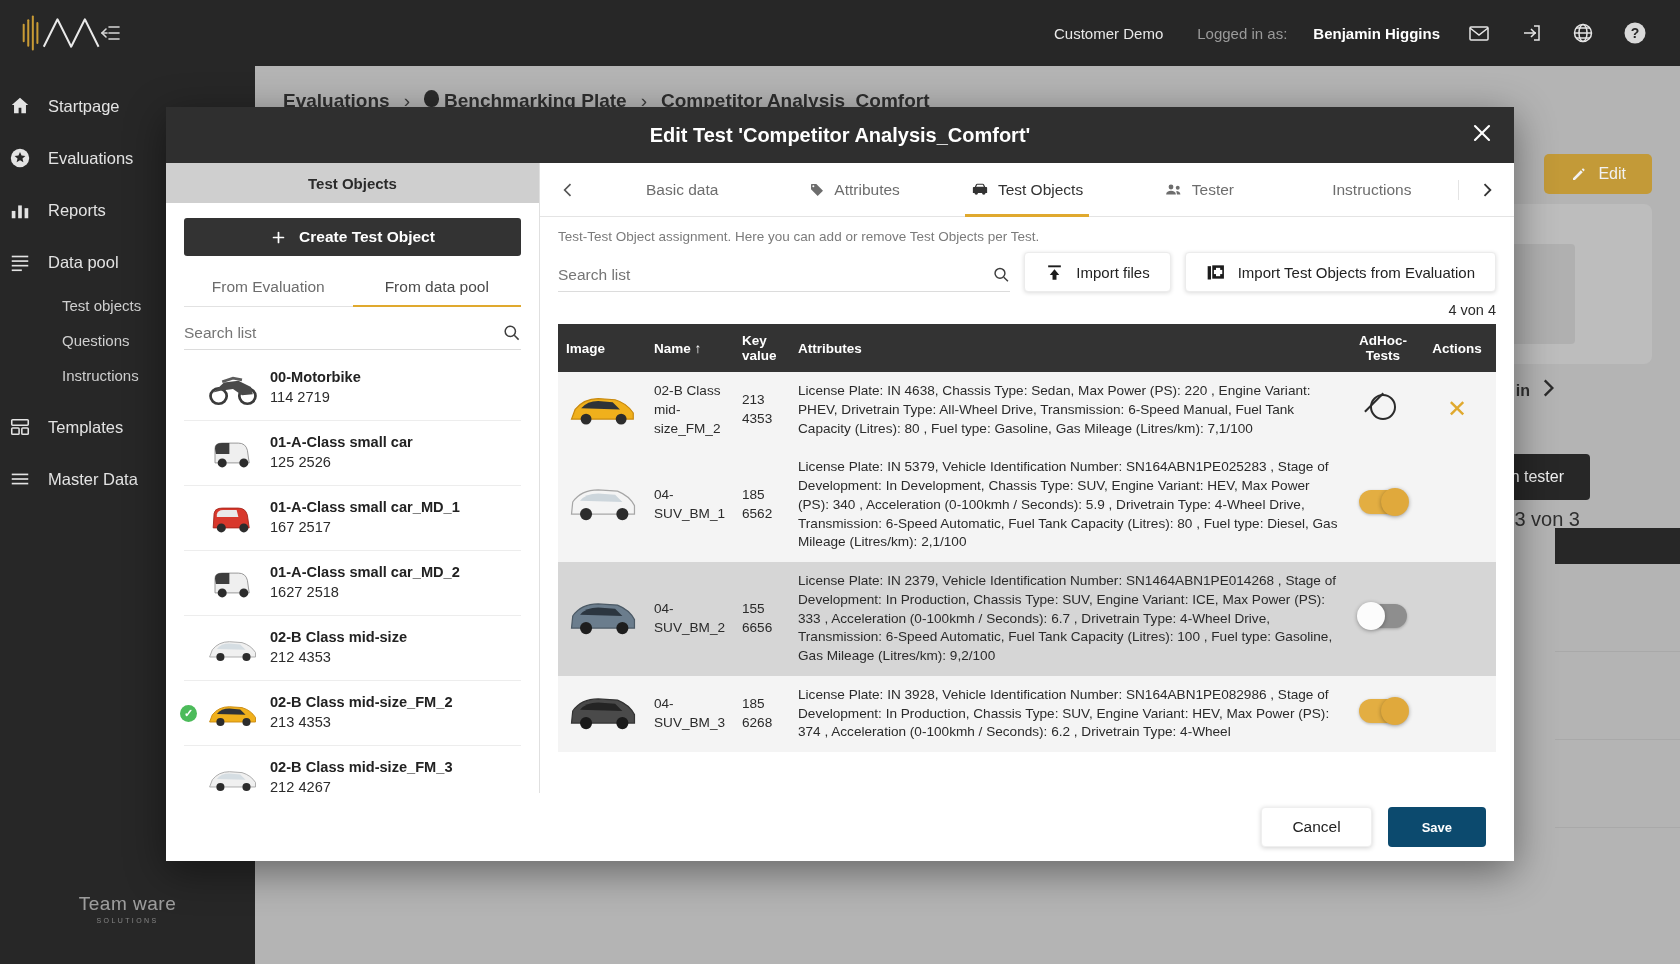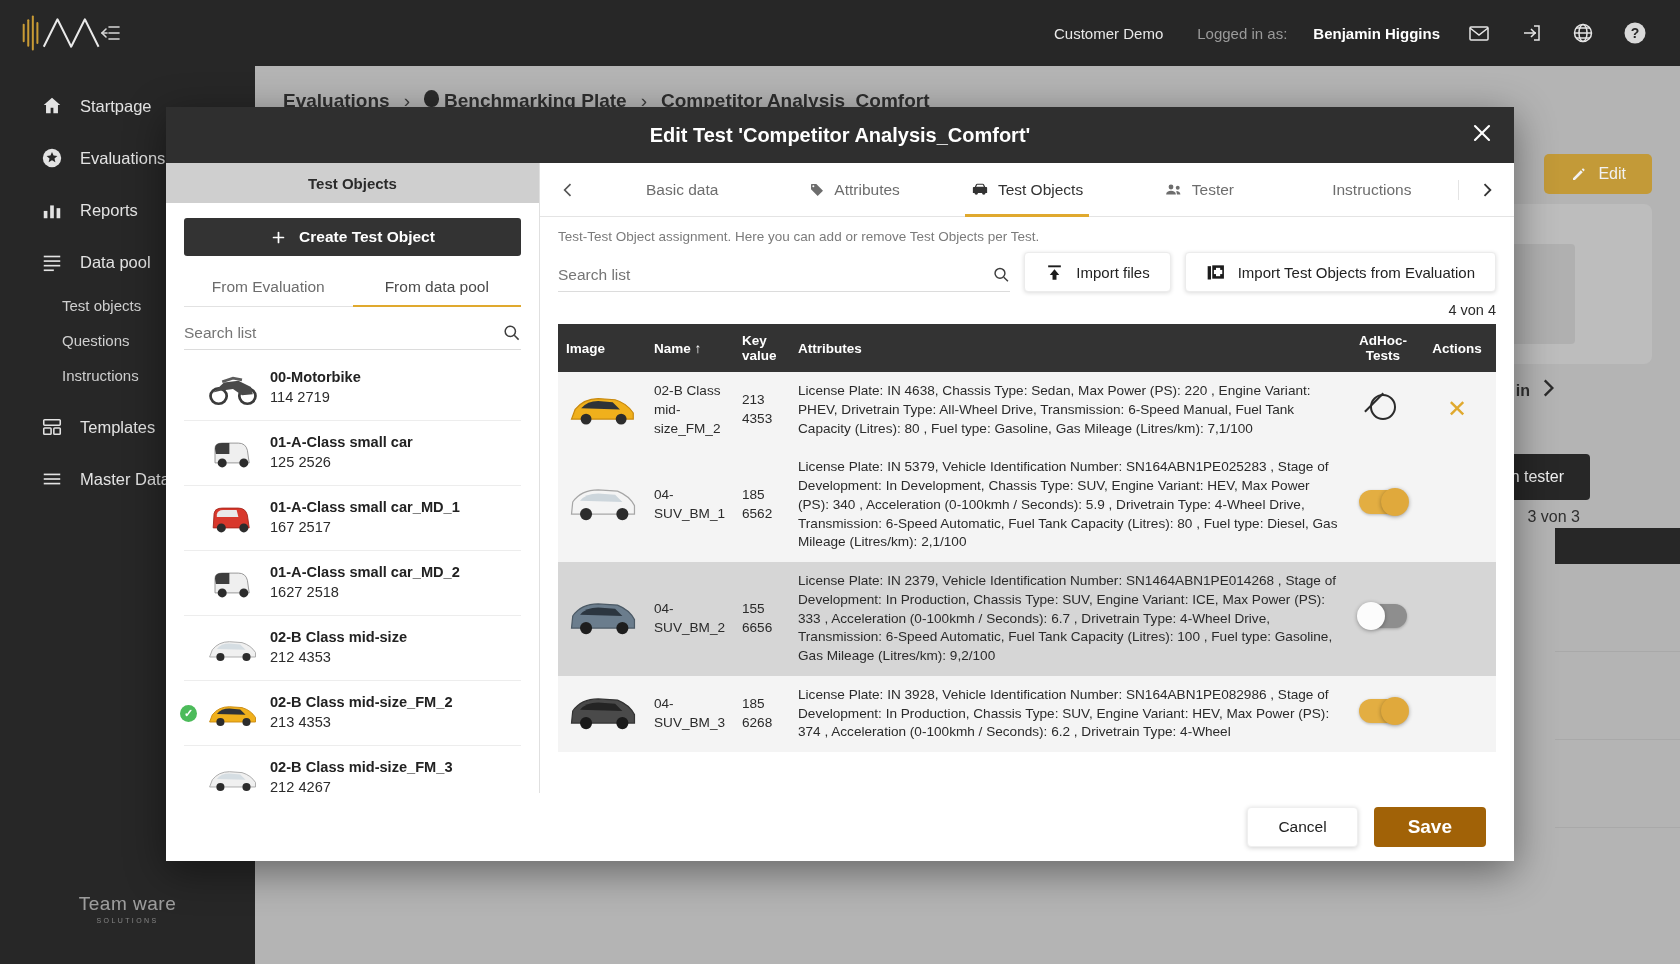--- a/index.html
+++ b/index.html
@@ -26,21 +26,21 @@
   .muted-top { color:#9a9a9a;margin-left:8px; }
   .user-name { color:#fff; font-weight:600; }
   .ticon { width:26px; height:26px; display:flex; align-items:center; justify-content:center; cursor:pointer; }
 
   
   .leftnav {
     position:absolute; left:0; top:66px; width:255px; height:898px;
     background:#272727; color:#dadada; padding-top:14px; z-index:4;
   }
   .nav-item {
-    display:flex; align-items:center; gap:16px; height:52px; padding:0 40px;
+    display:flex; align-items:center; gap:16px; height:52px; padding:0 8px;
     font-size:16.5px; color:#e3e3e3; cursor:pointer;
   }
   .nav-item .nav-ico { width:24px; display:flex; align-items:center; justify-content:center; }
   .nav-sub {
     display:block; padding:9px 0 9px 62px; font-size:15px; color:#cfcfcf; cursor:pointer;
   }
   .brand-foot {
     position:absolute; bottom:40px; left:0; width:255px;
     display:flex; flex-direction:column; align-items:center; opacity:.62;
   }
@@ -71,21 +71,21 @@
     position:absolute; right:150px; top:315px; display:flex; align-items:center; gap:8px;
     color:#2f2f2f; font-size:16px; font-weight:600; cursor:pointer;
   }
   .chev-box { position:absolute; right:110px; top:300px; width:44px; height:44px;
       display:flex; align-items:center; justify-content:center; cursor:pointer;}
   .assign-btn {
     position:absolute; right:90px; top:388px; background:#272727; color:#f0f0f0;
     border:none; border-radius:4px; padding:13px 26px; font-size:16px;
     display:flex; align-items:center; gap:12px; cursor:pointer; font-family:inherit;
   }
-  .cnt-3 { position:absolute; right:100px; top:442px; font-size:16px; color:#2f2f2f; }
+  .cnt-3 { position:absolute; right:100px; top:442px; font-size:20px; color:#2f2f2f; }
   .bg-table-head {
     position:absolute; left:1300px; top:462px; width:380px; height:36px;
     background:#272727; color:#fff; font-size:14px; display:flex; align-items:center;
   }
   .bg-row { position:absolute; left:1300px; width:380px; height:88px; border-bottom:1px solid #a9a9a9; }
   .modal {
     position:absolute; left:166px; top:107px; width:1348px; height:754px;
     background:#fff; border-radius:3px; z-index:11;
     box-shadow:0 10px 40px rgba(0,0,0,.45);
     display:flex; flex-direction:column;
@@ -188,22 +188,22 @@
   .modal-foot {
     height:68px; flex:0 0 68px; display:flex; align-items:center; justify-content:flex-end;
     gap:16px; padding-right:28px; background:#fff;
   }
   .btn-cancel {
     background:#fff; border:1px solid #efefef; border-radius:4px; height:40px; padding:0 30px;
     font-size:15.5px; color:#222; cursor:pointer; font-family:inherit;
     box-shadow:0 1px 5px rgba(0,0,0,.18);
   }
   .btn-save {
-    background:#a16207; border:none; border-radius:4px; height:40px; padding:0 34px;
-    font-size:19px; font-weight:700; color:#fff; cursor:pointer; font-family:inherit;
+    background:#0c4a6e; border:none; border-radius:4px; height:40px; padding:0 34px;
+    font-size:13px; font-weight:700; color:#fff; cursor:pointer; font-family:inherit;
   }
 </style>
 </head>
 <body>
 
 <div class="app">
 
   <div class="topbar">
     <div class="logo-wrap">
       <svg class="logo" viewBox="0 0 120 46">

